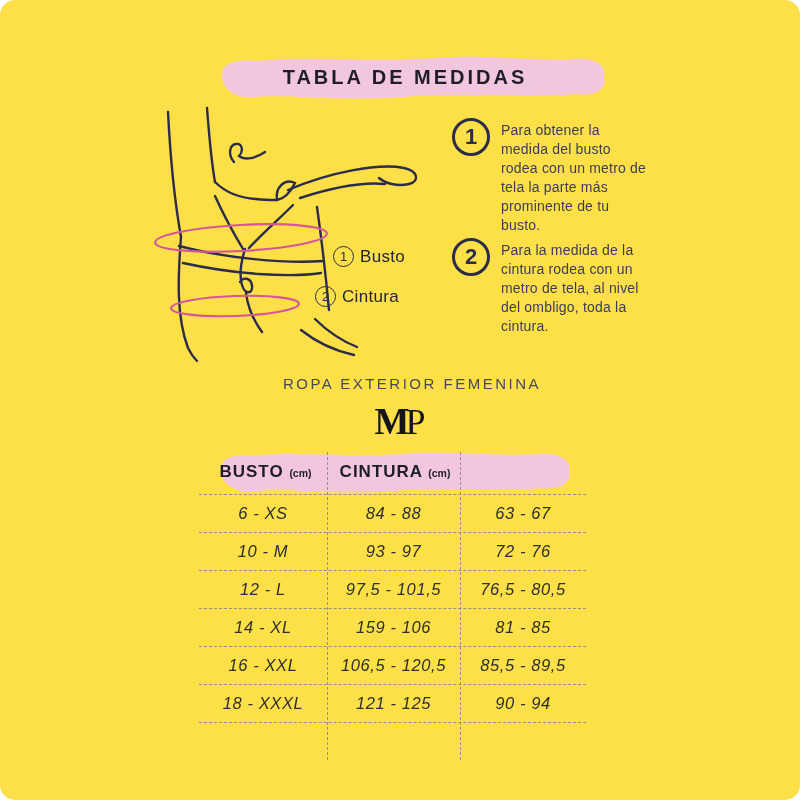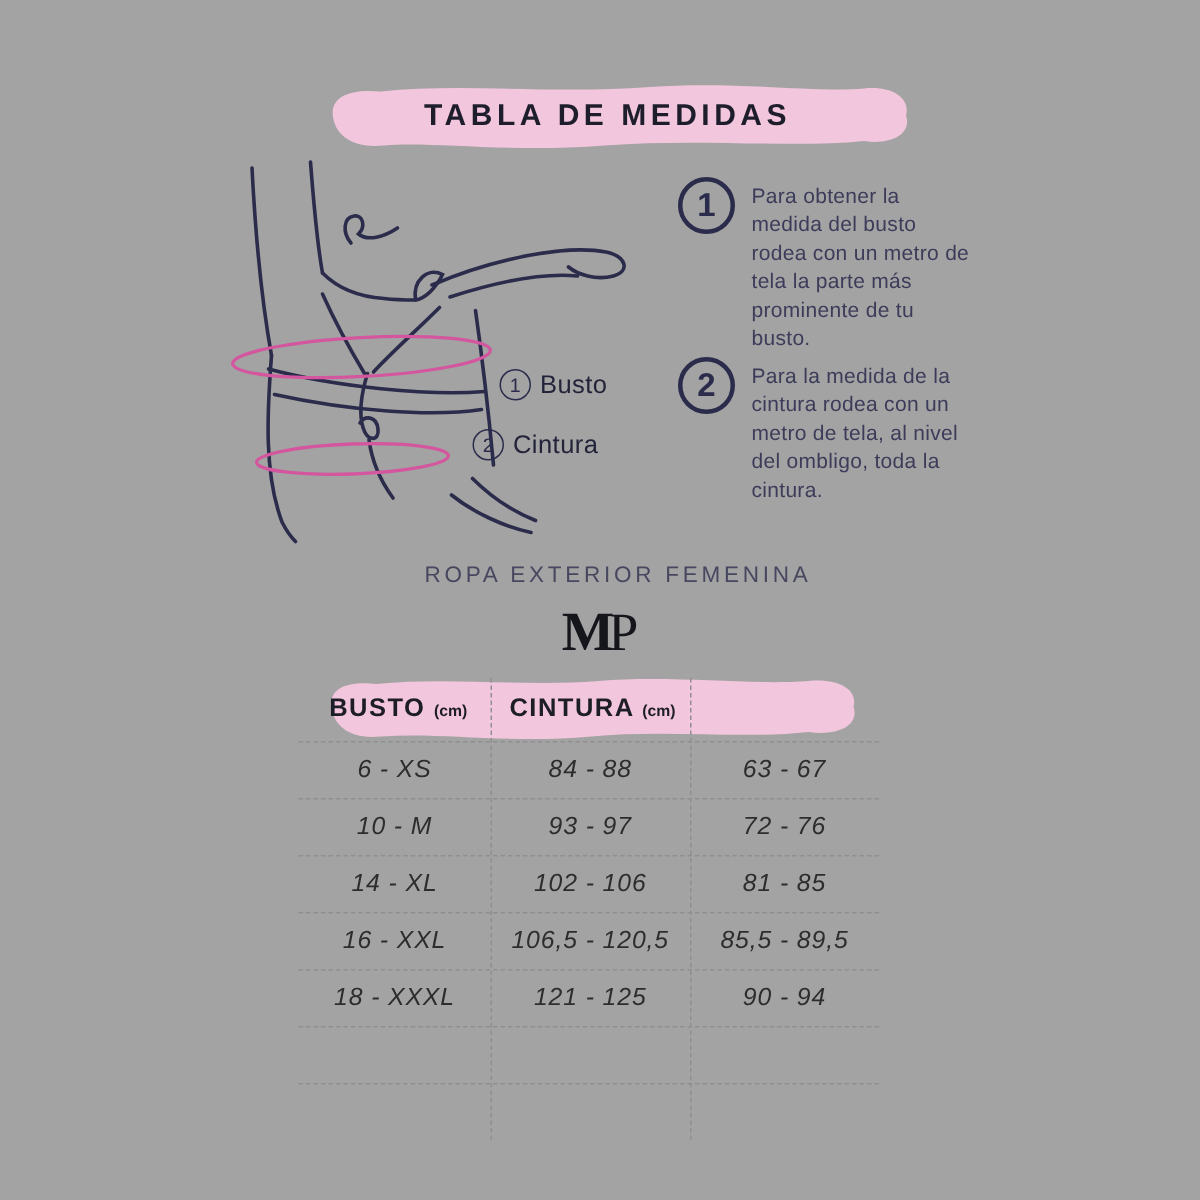--- a/index.html
+++ b/index.html
@@ -1,19 +1,19 @@
 <!DOCTYPE html>
 <html><head>
 <meta charset="utf-8">
 <style>
   * { margin:0; padding:0; box-sizing:border-box; }
   html,body { background:#ffffff; }
   .canvas {
-    position:relative; width:800px; height:800px; background:#a3a3a3;
-    font-family:"Liberation Sans", sans-serif; overflow:hidden;
+    position:relative; width:800px; height:800px; background:#fde047;
+    font-family:"Liberation Sans", sans-serif; overflow:hidden;border-radius:15px;
   }
 
   
   .title-blob { position:absolute; left:198px; top:54px; width:414px; height:46px; }
   .title-blob svg { position:absolute; inset:0; width:100%; height:100%; }
   .title-text {
     position:absolute; inset:0; display:flex; align-items:center; justify-content:center;
     font-size:20px; font-weight:bold; letter-spacing:3px; color:#1d1d2b;
   }
 
@@ -154,22 +154,27 @@
         <div class="c1">6 - XS</div>
         <div class="c2">84 - 88</div>
         <div class="c3">63 - 67</div>
       </div>
       <div class="t-row">
         <div class="c1">10 - M</div>
         <div class="c2">93 - 97</div>
         <div class="c3">72 - 76</div>
       </div>
       <div class="t-row">
+        <div class="c1">12 - L</div>
+        <div class="c2">97,5 - 101,5</div>
+        <div class="c3">76,5 - 80,5</div>
+      </div>
+      <div class="t-row">
         <div class="c1">14 - XL</div>
-        <div class="c2">102 - 106</div>
+        <div class="c2">159 - 106</div>
         <div class="c3">81 - 85</div>
       </div>
       <div class="t-row">
         <div class="c1">16 - XXL</div>
         <div class="c2">106,5 - 120,5</div>
         <div class="c3">85,5 - 89,5</div>
       </div>
       <div class="t-row">
         <div class="c1">18 - XXXL</div>
         <div class="c2">121 - 125</div>

